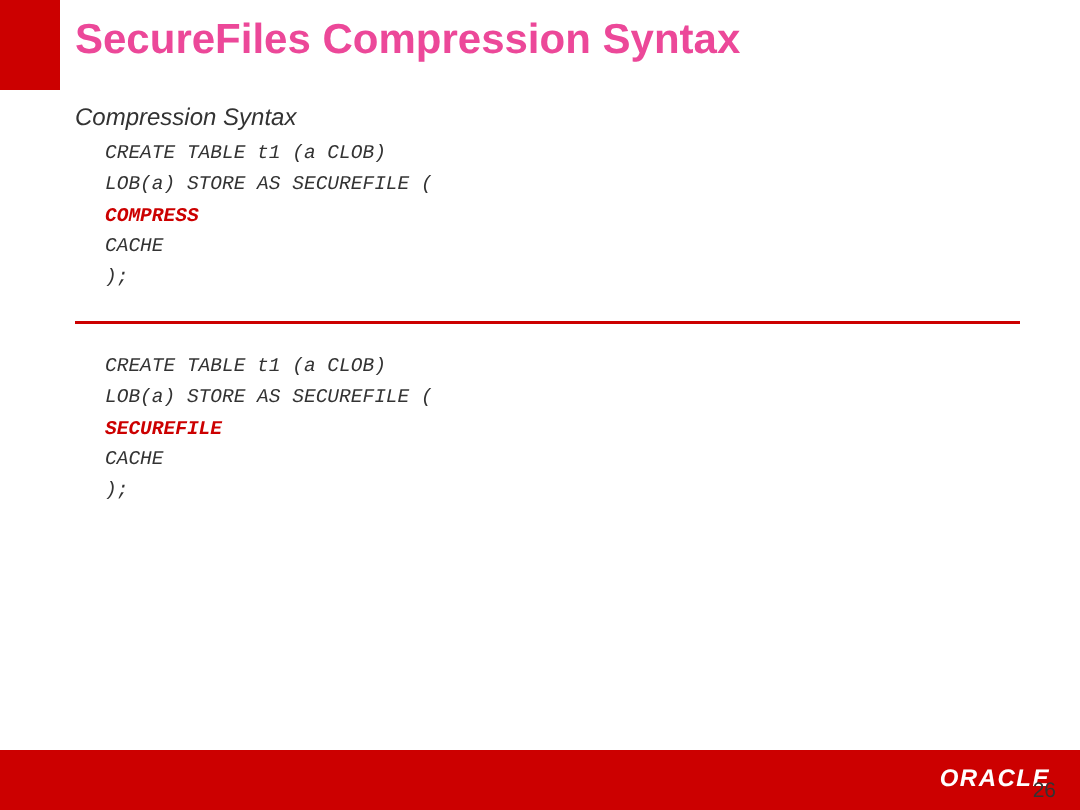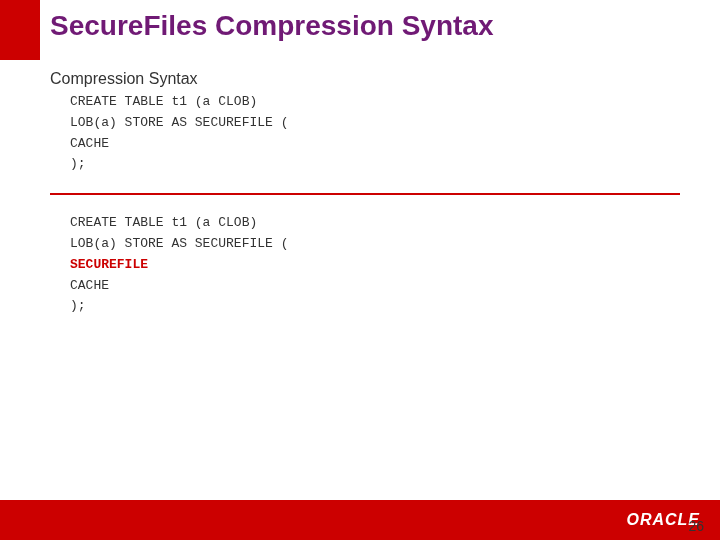--- a/index.html
+++ b/index.html
@@ -29,34 +29,35 @@
     .title-area {
       position: absolute;
       top: 10px;
       left: 50px;
       right: 20px;
     }
 
     .main-title {
       font-size: 28px;
       font-weight: bold;
-      color: #701a75;
+      color: #ec4899;
       margin-bottom: 4px;
     }
 
     .content-area {
       position: absolute;
       top: 70px;
       left: 50px;
       right: 40px;
       bottom: 60px;
     }
 
     .section {
       margin-bottom: 10px;
+      font-style: italic;
     }
 
     .section-title {
       font-size: 16px;
       color: #333333;
       font-weight: normal;
       margin-bottom: 4px;
     }
 
     .code-block {
@@ -113,20 +114,21 @@
   <h1 class="main-title">SecureFiles Compression Syntax</h1>
 </div>
 
 <div class="content-area">
 
   <div class="section">
     <div class="section-title">Compression Syntax</div>
     <div class="code-block">
       <span class="code-line">CREATE TABLE t1 (a CLOB)</span>
       <span class="code-line">LOB(a) STORE AS SECUREFILE (</span>
+      <span class="code-line highlight-red">COMPRESS</span>
       <span class="code-line">CACHE</span>
       <span class="code-line">);</span>
     </div>
   </div>
 
   <hr class="divider">
 
   <div class="section">
     <div class="code-block">
       <span class="code-line">CREATE TABLE t1 (a CLOB)</span>

